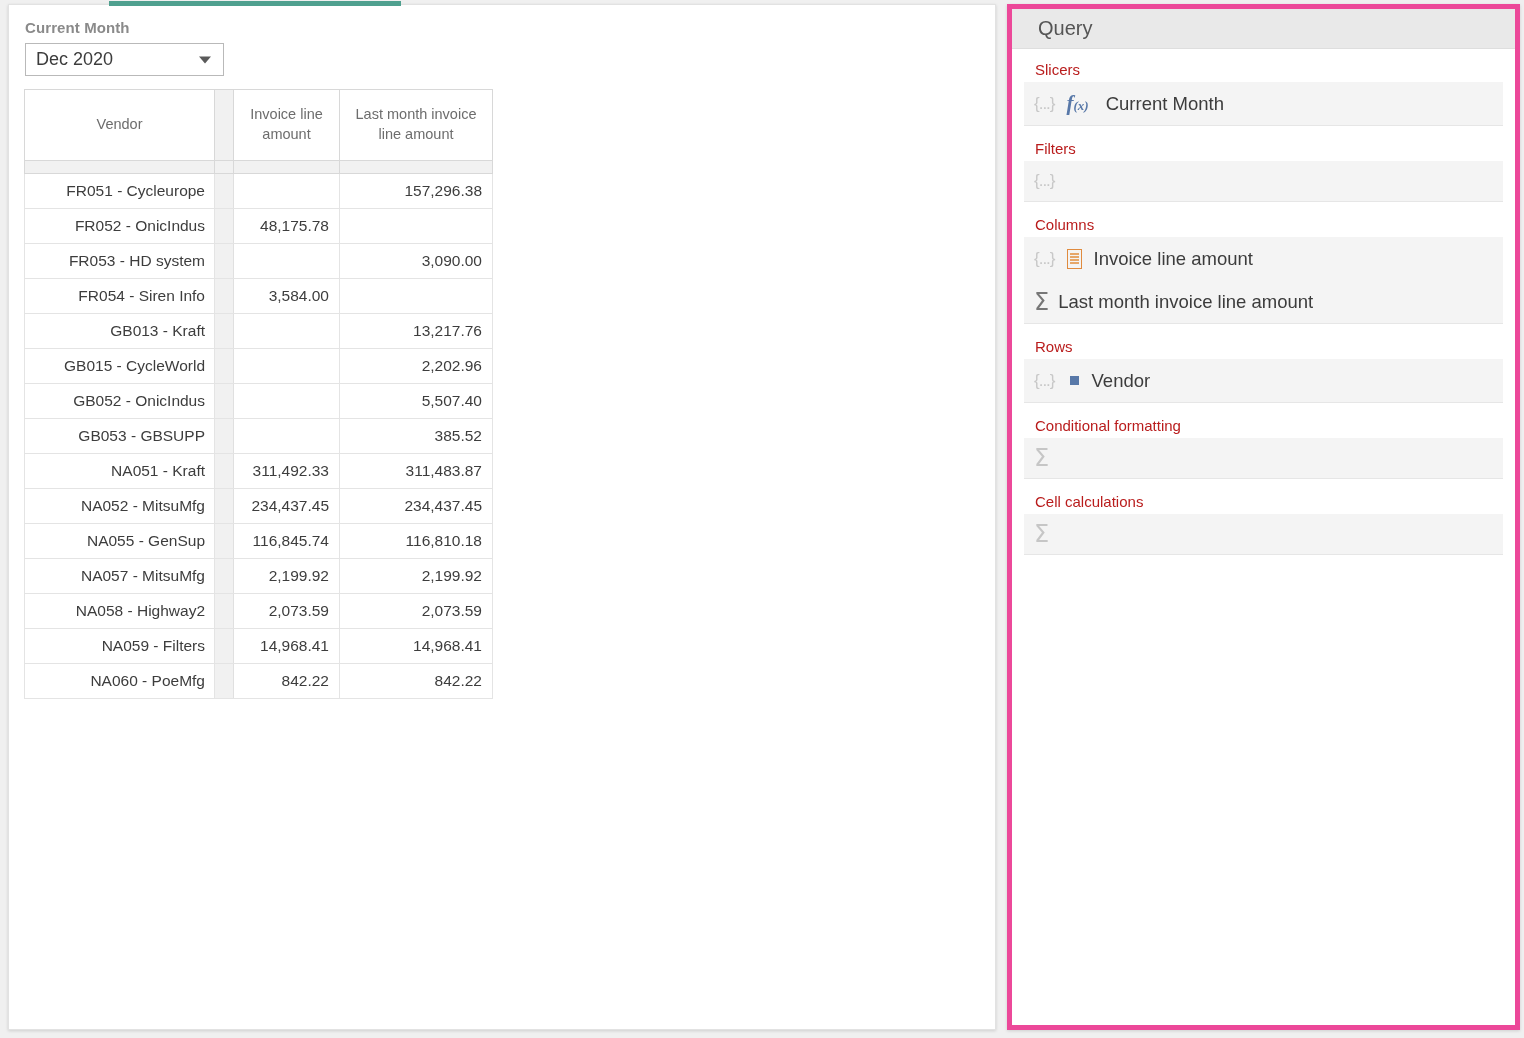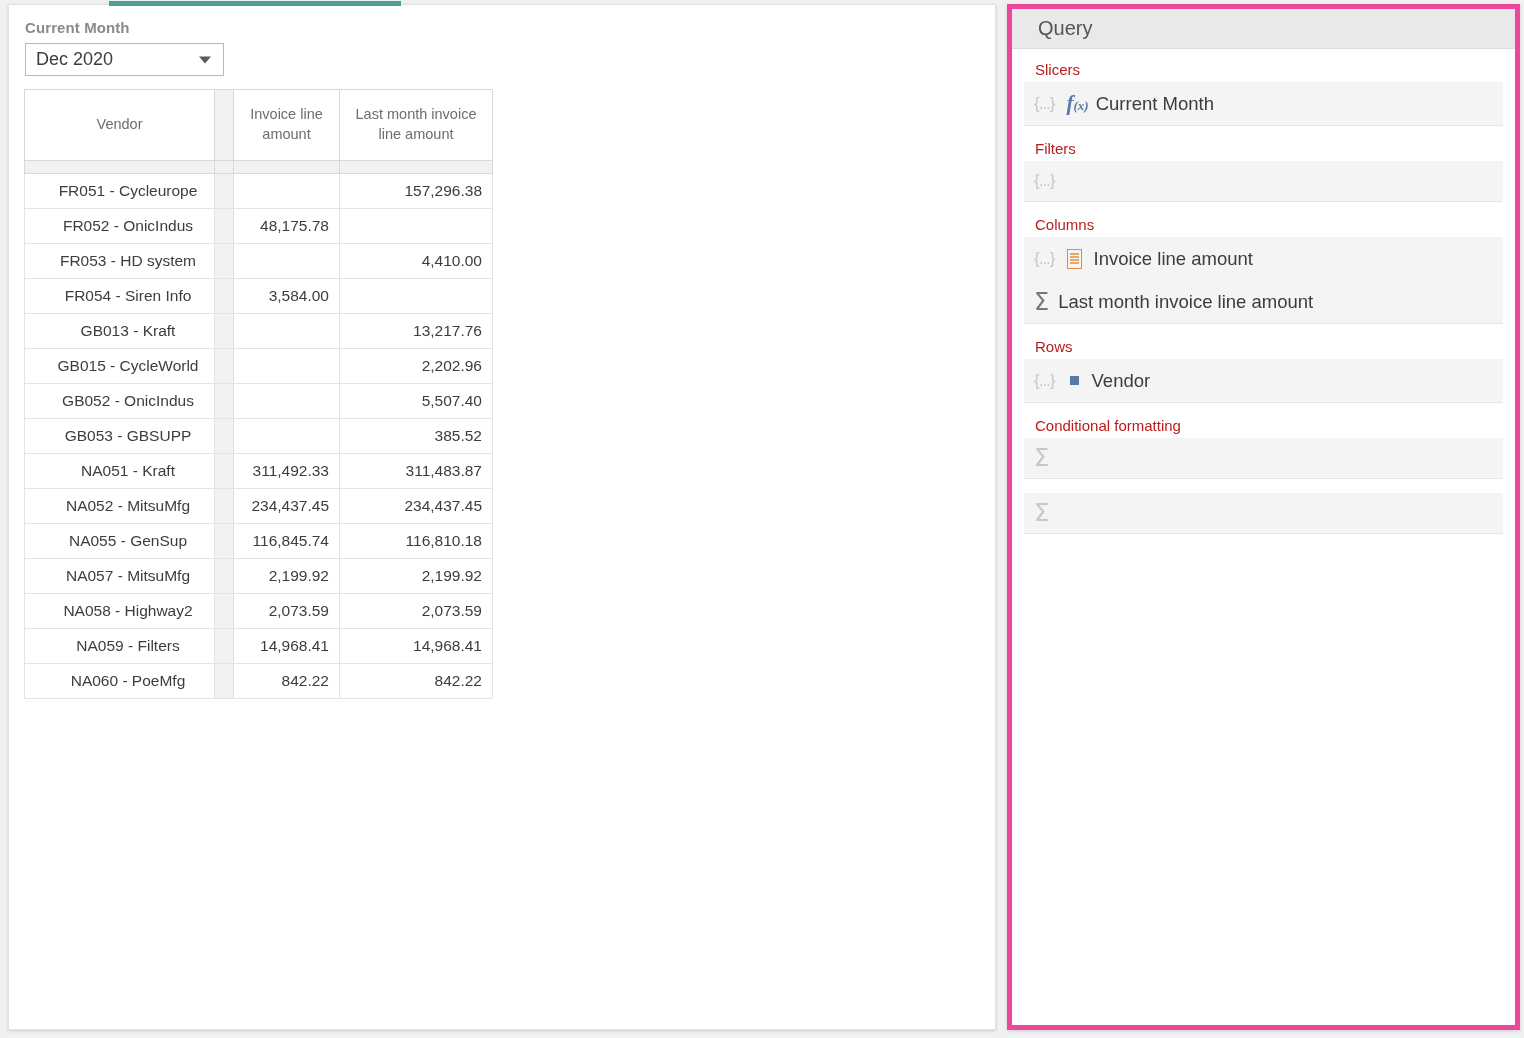--- a/index.html
+++ b/index.html
@@ -97,21 +97,21 @@
   }
   .pivot td {
     font-size: 15.5px;
     color: #3d3d3d;
     border: 1px solid #e4e4e4;
     height: 35px;
     padding: 0 9px;
     white-space: nowrap;
     background: #ffffff;
   }
-  td.vendor  { text-align: center; padding-left: 26px; }
+  td.vendor  { text-align: right; padding-left: 26px; }
   td.gapcell { background: #f1f1f1; padding: 0; border-left: 1px solid #e0e0e0; border-right: 1px solid #e0e0e0; }
   td.num     { text-align: right; padding-right: 10px; }
 
   
   .right-panel {
     position: absolute;
     left: 1007px; top: 4px;
     width: 513px; height: 1026px;
     background: #ffffff;
     border: 5px solid #ec4899;
@@ -153,21 +153,21 @@
     margin-right: 12px;
     font-family: "Liberation Sans", sans-serif;
     letter-spacing: -1px;
   }
   .fx-icon {
     font-family: "Liberation Serif", serif;
     font-style: italic;
     font-weight: bold;
     font-size: 21px;
     color: #5878a8;
-    margin-right: 7px;
+    margin-right: 17px;
     line-height: 1;
   }
   .fx-icon sub {
     font-size: 13px;
     font-weight: bold;
     vertical-align: baseline;
   }
   .col-icon {
     width: 15px; height: 20px;
     border: 1.6px solid #e08b3e;
@@ -250,21 +250,21 @@
           <tr>
             <td class="vendor">FR052 - OnicIndus</td>
             <td class="gapcell"></td>
             <td class="num">48,175.78</td>
             <td class="num"></td>
           </tr>
           <tr>
             <td class="vendor">FR053 - HD system</td>
             <td class="gapcell"></td>
             <td class="num"></td>
-            <td class="num">4,410.00</td>
+            <td class="num">3,090.00</td>
           </tr>
           <tr>
             <td class="vendor">FR054 - Siren Info</td>
             <td class="gapcell"></td>
             <td class="num">3,584.00</td>
             <td class="num"></td>
           </tr>
           <tr>
             <td class="vendor">GB013 - Kraft</td>
             <td class="gapcell"></td>
@@ -395,20 +395,21 @@
       <div class="qp-section">
         <div class="qp-section-title">Conditional formatting</div>
         <div class="qp-well">
           <div class="qp-empty-well">
             <span class="sigma-icon light">Σ</span>
           </div>
         </div>
       </div>
 
       <div class="qp-section">
+        <div class="qp-section-title">Cell calculations</div>
         <div class="qp-well">
           <div class="qp-empty-well">
             <span class="sigma-icon light">Σ</span>
           </div>
         </div>
       </div>
 
     </div>
   </div>
 </div>

